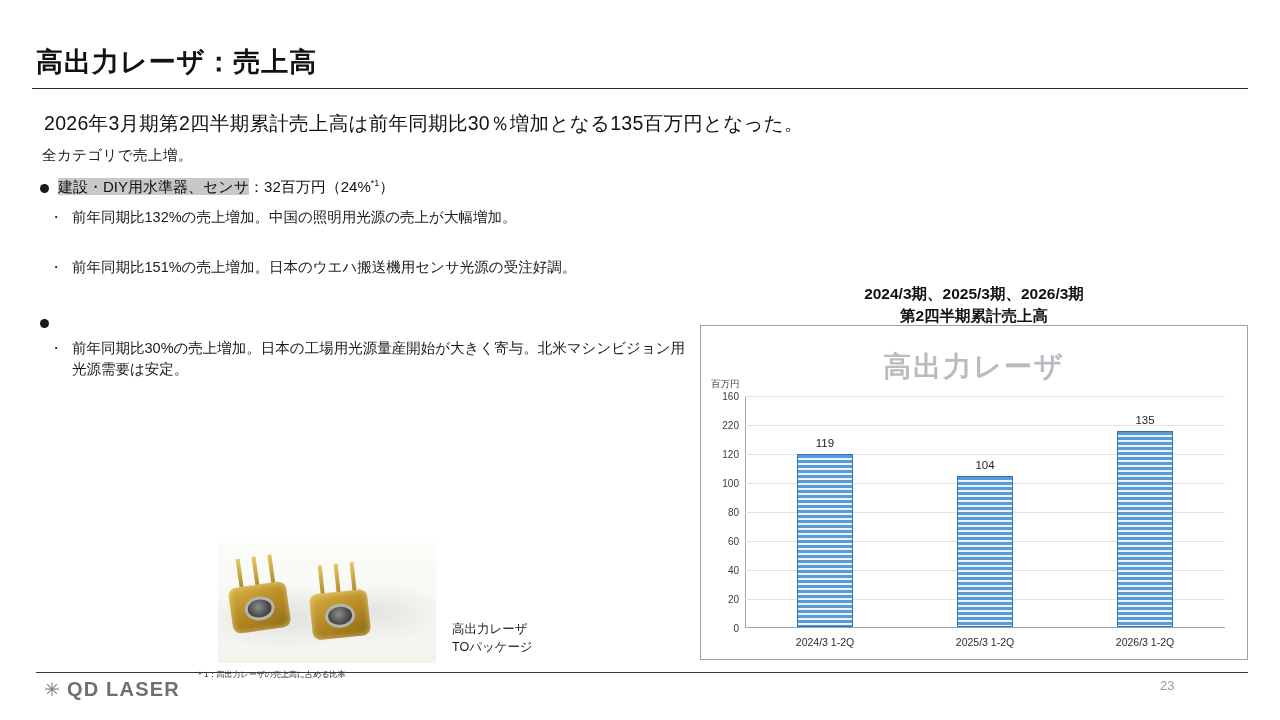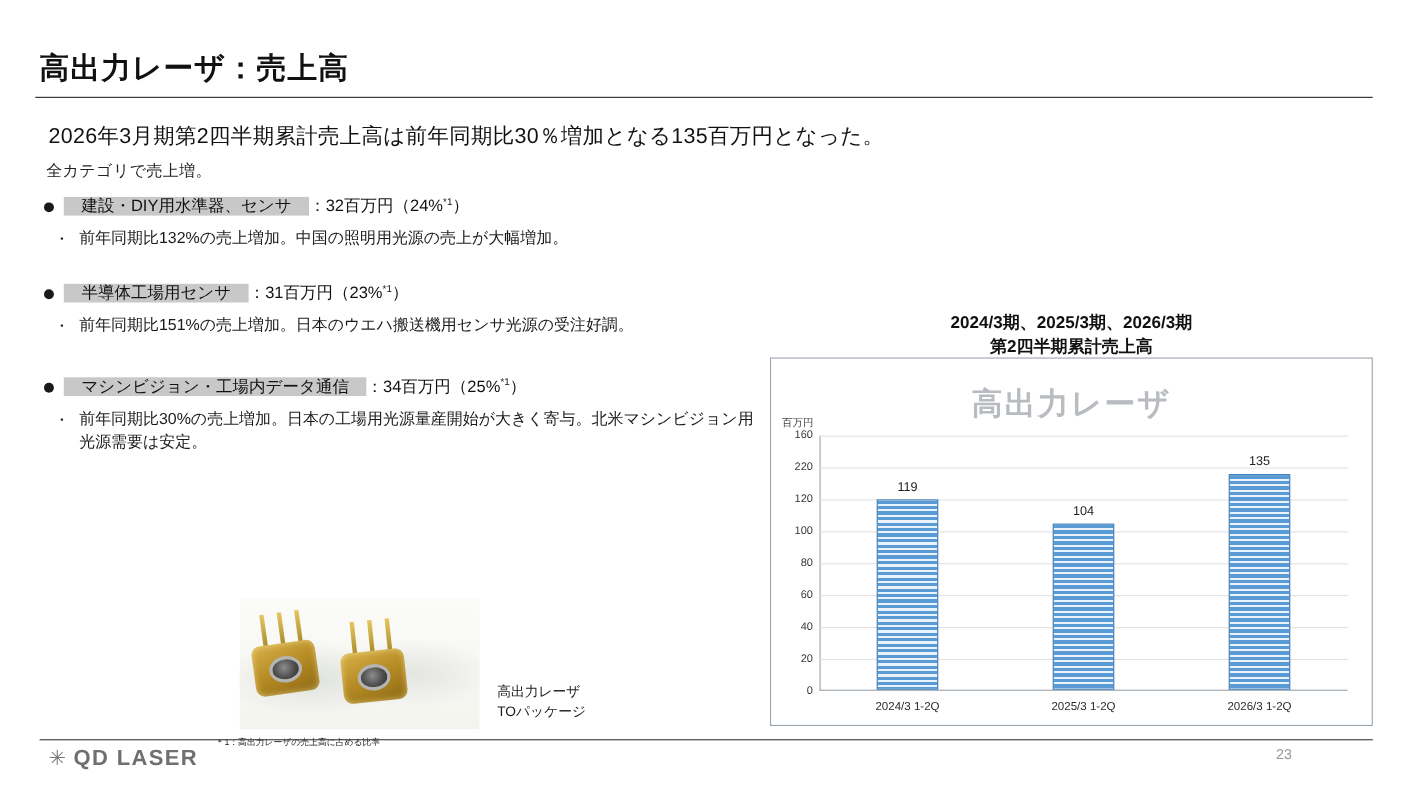--- a/index.html
+++ b/index.html
@@ -55,21 +55,21 @@
     margin-bottom: 10px;
   }
   .lv1 .dot {
     width: 9px; height: 9px; border-radius: 50%;
     background: #1a1a1a;
     margin: 6px 9px 0 0;
     flex: 0 0 auto;
   }
   .hl {
     background: #c8c8c8;
-    padding: 0 16px;
+    padding: 0 0;
   }
   .sup { font-size: 9px; vertical-align: super; }
   .lv2 {
     display: flex; align-items: flex-start;
     font-size: 14.5px; color: #1a1a1a;
     line-height: 1.5;
   }
   .lv2 .sq {
     margin: 0 9px 0 9px;
     flex: 0 0 auto;
@@ -232,38 +232,29 @@
         <span class="hl">建設・DIY用水準器、センサ</span><span>：32百万円（24%</span><span class="sup">*1</span><span>）</span>
       </span>
     </div>
     <div class="lv2">
       <span class="sq">・</span>
       <span class="txt">前年同期比132%の売上増加。中国の照明用光源の売上が大幅増加。</span>
     </div>
   </div>
 
   <div class="grp" style="margin-top:28px;">
-    <div class="lv1">
-      <span class="dot"></span>
-      <span>
-        <span class="hl">半導体工場用センサ</span><span>：31百万円（23%</span><span class="sup">*1</span><span>）</span>
-      </span>
-    </div>
     <div class="lv2">
       <span class="sq">・</span>
       <span class="txt">前年同期比151%の売上増加。日本のウエハ搬送機用センサ光源の受注好調。</span>
     </div>
   </div>
 
   <div class="grp" style="margin-top:34px;">
     <div class="lv1">
       <span class="dot"></span>
-      <span>
-        <span class="hl">マシンビジョン・工場内データ通信</span><span>：34百万円（25%</span><span class="sup">*1</span><span>）</span>
-      </span>
     </div>
     <div class="lv2">
       <span class="sq">・</span>
       <span class="txt">前年同期比30%の売上増加。日本の工場用光源量産開始が大きく寄与。北米マシンビジョン用光源需要は安定。</span>
     </div>
   </div>
 
 </div>
 
 <div class="photo-wrap">

